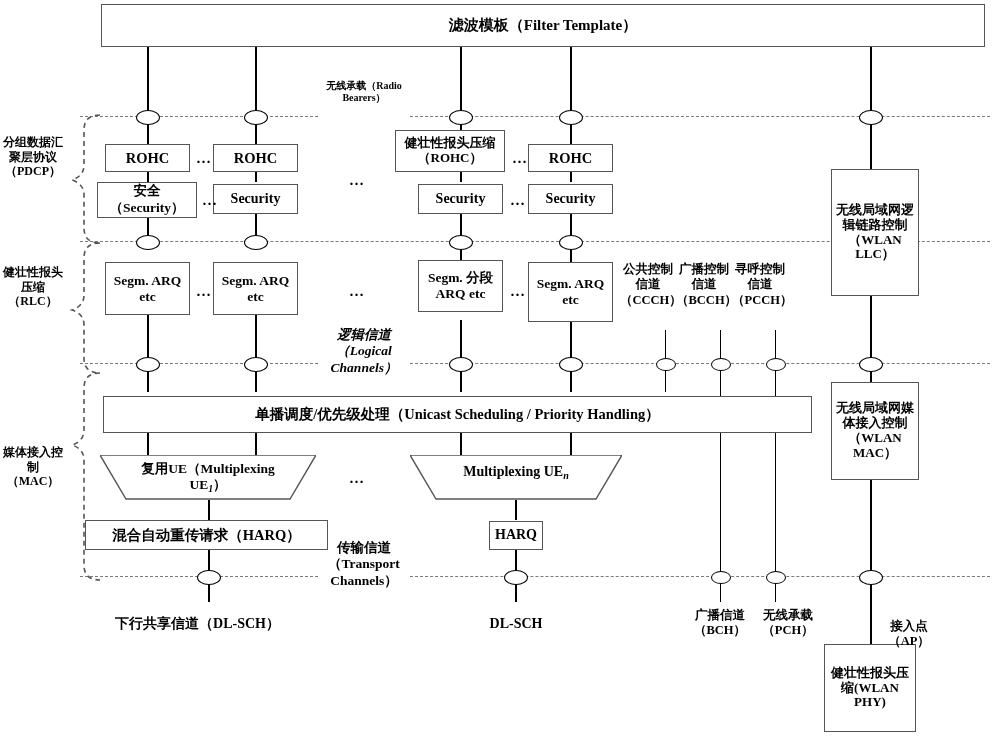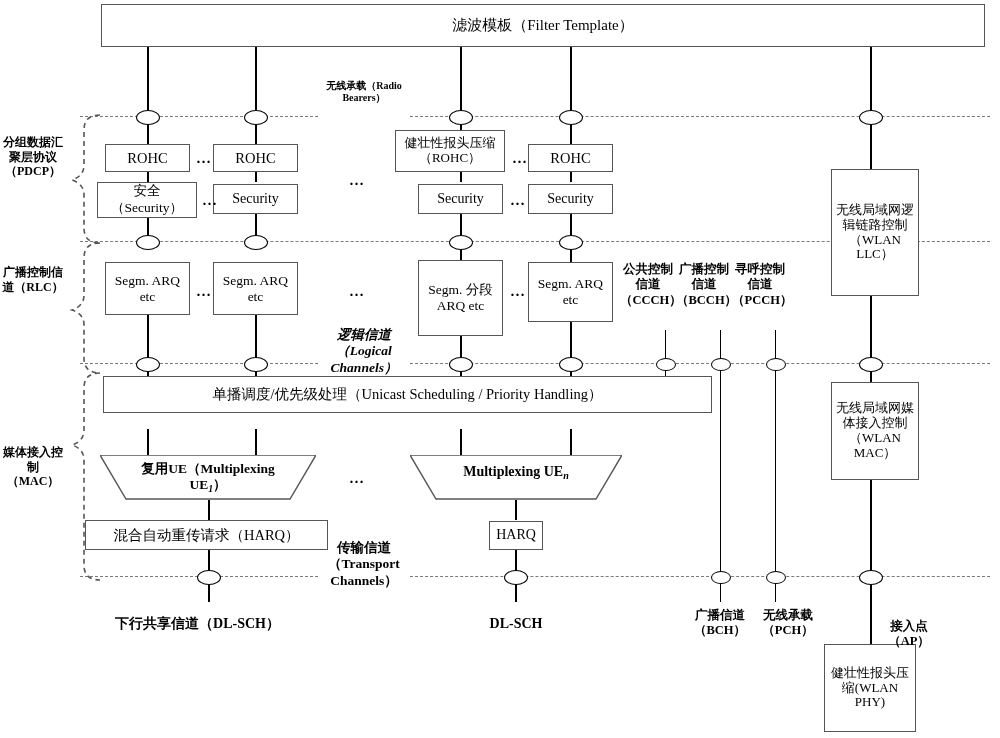--- a/index.html
+++ b/index.html
@@ -3,21 +3,21 @@
 <meta charset="utf-8">
 <style>
   html,body{margin:0;padding:0;background:#fff;}
   body{width:1000px;height:738px;position:relative;overflow:hidden;
        font-family:"Liberation Serif","DejaVu Serif",serif;color:#000;}
   #stage{position:absolute;left:0;top:0;width:1000px;height:738px;}
 
   
   .box{position:absolute;border:1.3px solid #555;background:#fff;
        display:flex;align-items:center;justify-content:center;text-align:center;
-       font-weight:normal;line-height:1.15;box-sizing:border-box;z-index:3;}
+       font-weight:bold;line-height:1.15;box-sizing:border-box;z-index:3;}
   .vline{position:absolute;width:0;border-left:2px solid #000;z-index:1;}
   .thinline{position:absolute;width:0;border-left:1.4px solid #000;z-index:1;}
   .dashrow{position:absolute;height:0;border-top:1.4px dashed #7a7a7a;z-index:2;}
   .node{position:absolute;border:1.4px solid #000;background:#fff;border-radius:50%;
         width:22px;height:13px;z-index:4;}
   .node.sm{width:18px;height:11px;}
   .lbl{position:absolute;text-align:center;font-weight:bold;line-height:1.22;z-index:5;}
   .dots{position:absolute;font-weight:bold;letter-spacing:1px;z-index:5;}
   .brace{position:absolute;z-index:5;}
   .trap{position:absolute;z-index:3;}
@@ -124,21 +124,21 @@
   <div class="node" style="left:504px;top:570px;"></div>
   <div class="node sm" style="left:711px;top:571px;"></div>
   <div class="node sm" style="left:766px;top:571px;"></div>
   <div class="node" style="left:859px;top:570px;"></div>
 
   <div class="lbl" style="left:318px;top:80px;width:92px;font-size:10px;">无线承载（Radio Bearers）</div>
   <div class="lbl" style="left:318px;top:327px;width:92px;font-size:13.5px;font-style:italic;">逻辑信道（Logical Channels）</div>
   <div class="lbl" style="left:318px;top:540px;width:92px;font-size:13.5px;">传输信道（Transport Channels）</div>
 
   <div class="lbl" style="left:2px;top:135px;width:62px;font-size:12px;">分组数据汇聚层协议（PDCP）</div>
-  <div class="lbl" style="left:2px;top:265px;width:62px;font-size:12px;">广播控制信道（RLC）</div>
+  <div class="lbl" style="left:2px;top:265px;width:62px;font-size:12px;">健壮性报头压缩（RLC）</div>
   <div class="lbl" style="left:2px;top:445px;width:62px;font-size:12px;">媒体接入控制（MAC）</div>
 
   <svg class="brace" style="left:60px;top:110px;width:42px;height:520px;" viewBox="0 0 42 520">
     <g fill="none" stroke="#555" stroke-width="1.6" stroke-dasharray="5,4">
 
       <path d="M40 5 Q24 5 24 20 L24 55 Q24 66 12 70 Q24 74 24 85 L24 118 Q24 133 40 133"></path>
 
       <path d="M40 133 Q24 133 24 148 L24 185 Q24 196 12 200 Q24 204 24 215 L24 248 Q24 263 40 263"></path>
 
       <path d="M40 263 Q24 263 24 278 L24 320 Q24 331 12 335 Q24 339 24 350 L24 455 Q24 470 40 470"></path>
@@ -157,29 +157,29 @@
   <div class="dots" style="left:202px;top:192px;font-size:15px;">…</div>
   <div class="box" style="left:213px;top:184px;width:85px;height:30px;font-size:14px;">Security</div>
   <div class="box" style="left:418px;top:184px;width:85px;height:30px;font-size:14px;">Security</div>
   <div class="dots" style="left:510px;top:192px;font-size:15px;">…</div>
   <div class="box" style="left:528px;top:184px;width:85px;height:30px;font-size:14px;">Security</div>
 
   <div class="box" style="left:105px;top:262px;width:85px;height:53px;font-size:13.5px;">Segm. ARQ etc</div>
   <div class="dots" style="left:196px;top:283px;font-size:15px;">…</div>
   <div class="box" style="left:213px;top:262px;width:85px;height:53px;font-size:13.5px;">Segm. ARQ etc</div>
   <div class="dots" style="left:349px;top:283px;font-size:15px;">…</div>
-  <div class="box" style="left:418px;top:260px;width:85px;height:76px;font-size:13.5px;">Segm. 分段ARQ etc</div>
+  <div class="box" style="left:418px;top:260px;width:85px;height:52px;font-size:13.5px;">Segm. 分段ARQ etc</div>
   <div class="dots" style="left:510px;top:283px;font-size:15px;">…</div>
   <div class="box" style="left:528px;top:262px;width:85px;height:60px;font-size:13.5px;">Segm. ARQ etc</div>
 
   <div class="lbl" style="left:620px;top:262px;width:56px;font-size:12.5px;">公共控制信道（CCCH）</div>
   <div class="lbl" style="left:676px;top:262px;width:56px;font-size:12.5px;">广播控制信道（BCCH）</div>
   <div class="lbl" style="left:732px;top:262px;width:56px;font-size:12.5px;">寻呼控制信道（PCCH）</div>
 
-  <div class="box" style="left:103px;top:376px;width:609px;height:37px;font-size:14.5px;">单播调度/优先级处理（Unicast Scheduling / Priority Handling）</div>
+  <div class="box" style="left:103px;top:396px;width:709px;height:37px;font-size:14.5px;">单播调度/优先级处理（Unicast Scheduling / Priority Handling）</div>
 
   <div class="trap" style="left:100px;top:455px;width:216px;height:45px;">
     <svg width="216" height="45" viewBox="0 0 216 45">
       <polygon points="0,0 216,0 190,44 26,44" fill="#fff" stroke="#555" stroke-width="1.4"></polygon>
     </svg>
     <div class="tx" style="font-size:13.5px;">
       <span>
         <span>复用UE（Multiplexing</span><br>
         <span>UE</span><span class="sub">1</span><span>）</span>
       </span>

